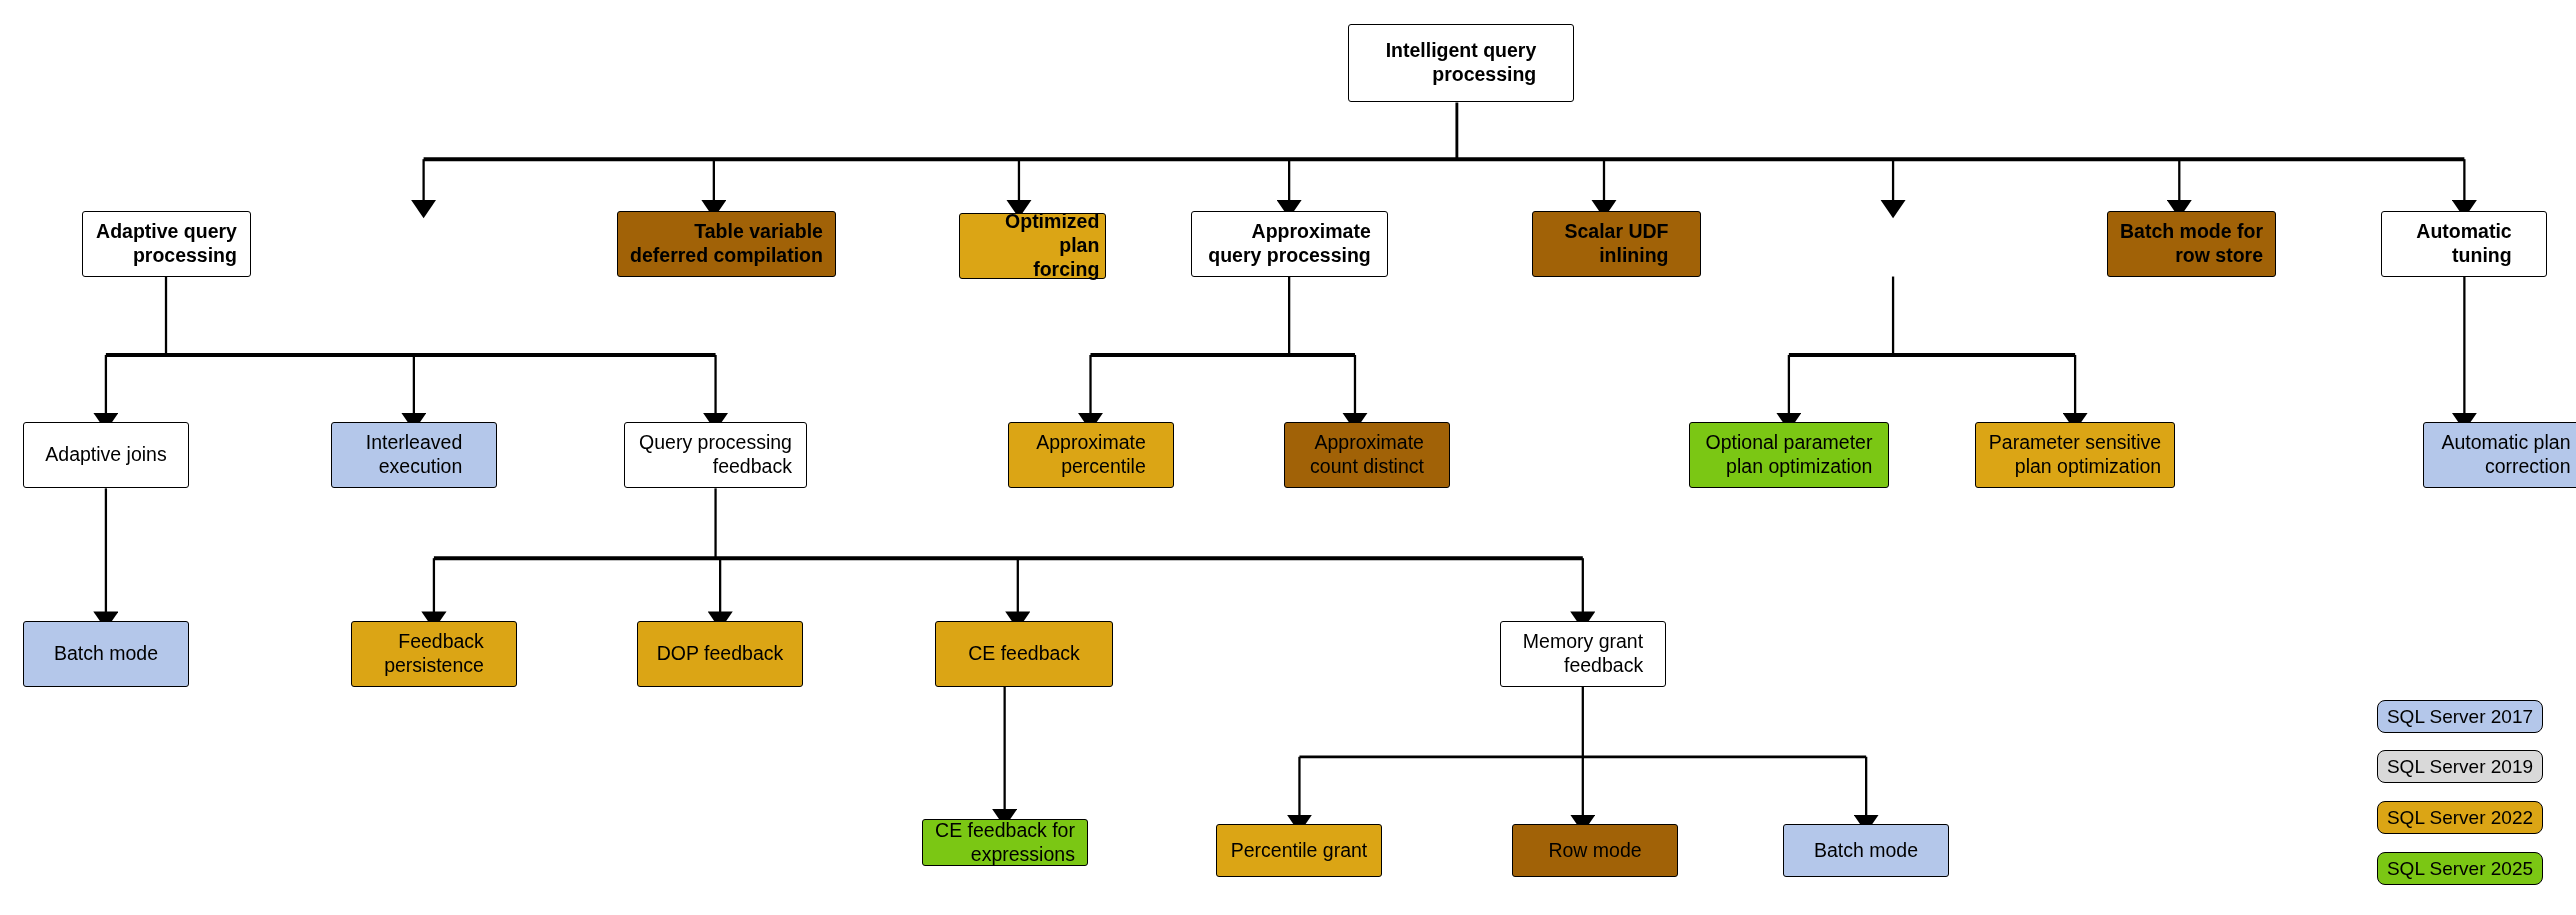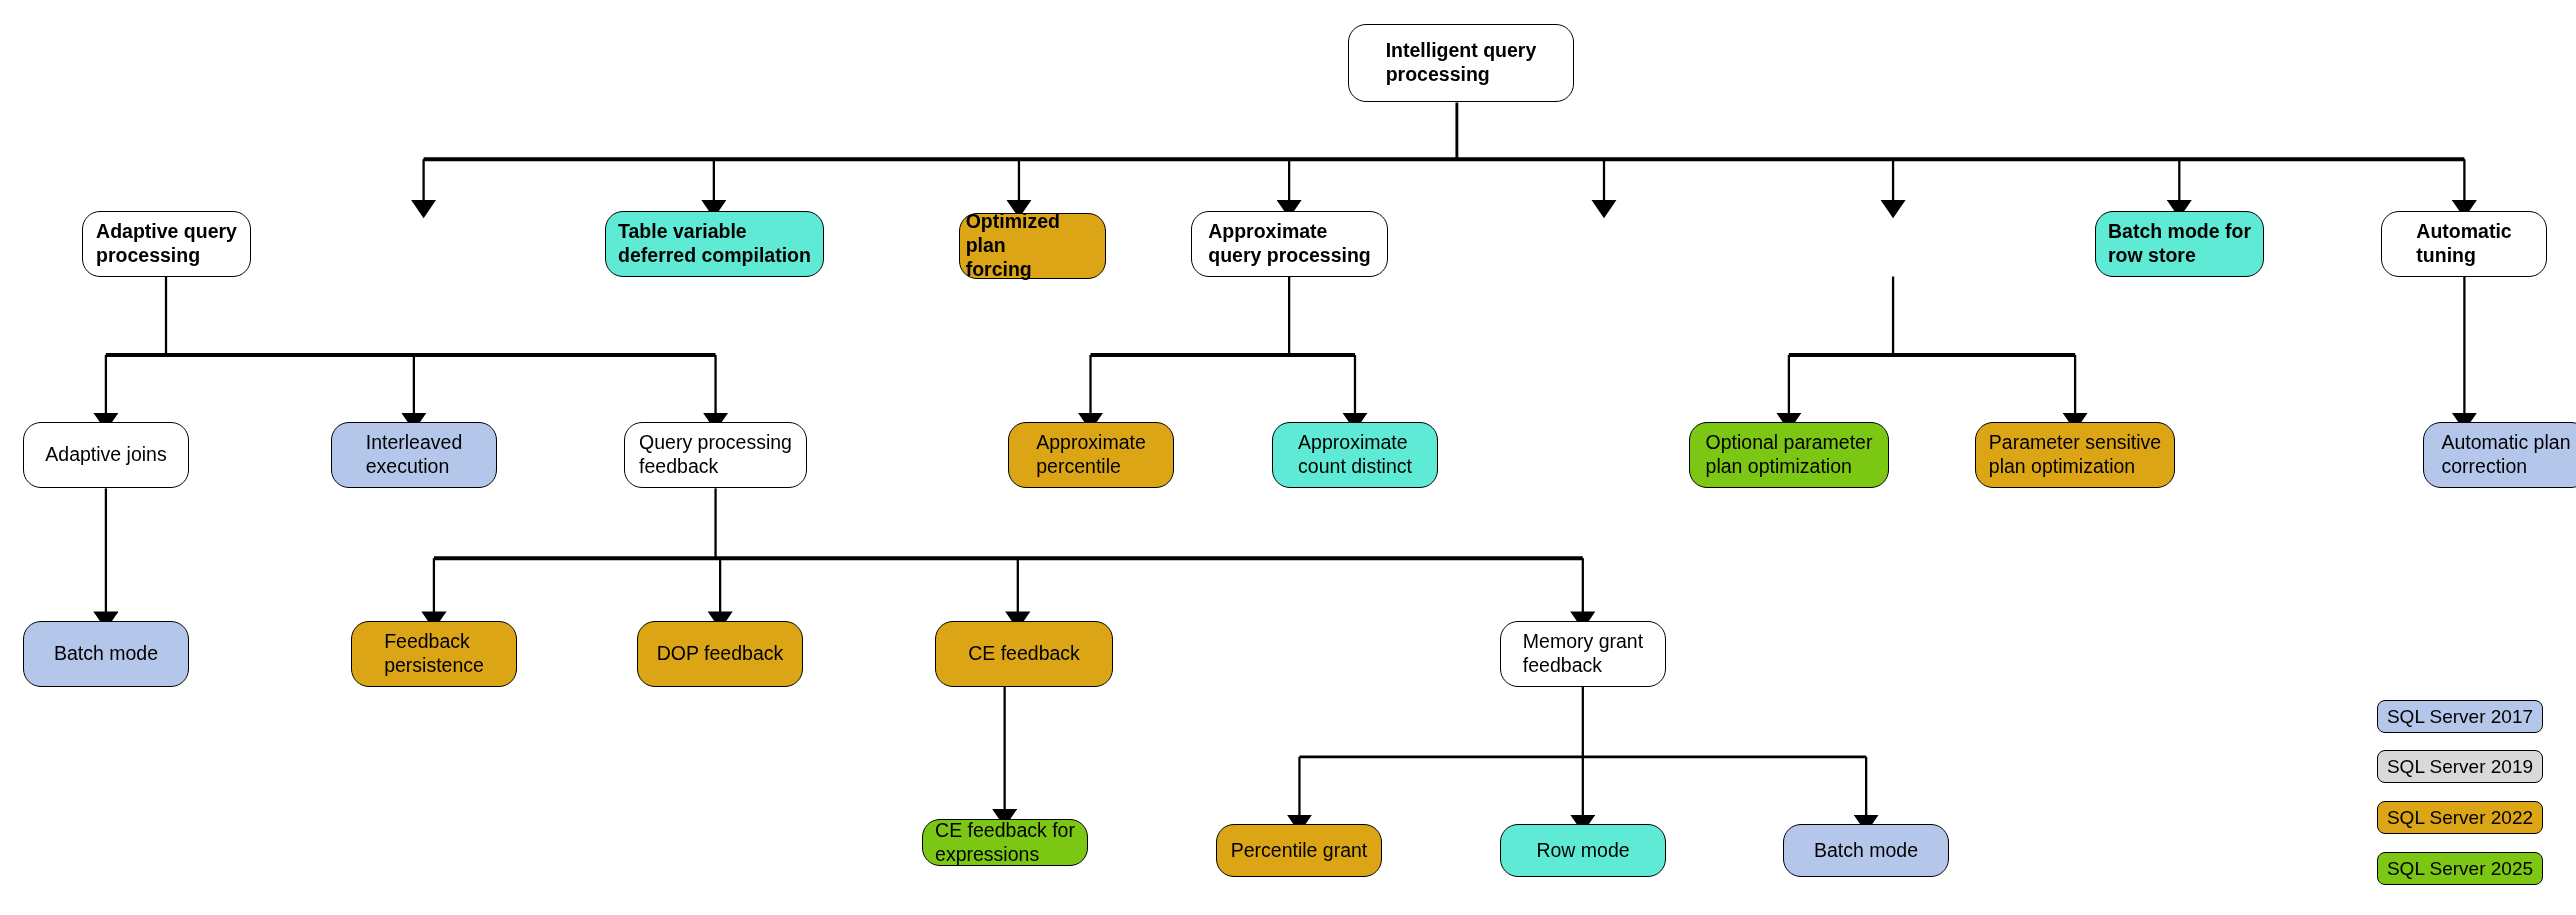--- a/index.html
+++ b/index.html
@@ -19,40 +19,40 @@
     position: absolute;
     left: 0; top: 0;
     width: 2576px;
     height: 916px;
     pointer-events: none;
   }
   .node {
     position: absolute;
     box-sizing: border-box;
     border: 1.7px solid #000000;
-    border-radius: 18px;
+    border-radius: 3px;
     background: #ffffff;
     display: flex;
     align-items: center;
     justify-content: center;
-    text-align: left;
+    text-align: right;
     color: #000000;
     font-size: 19.5px;
     line-height: 1.22;
     padding: 2.3px 5.7px;
     white-space: pre-line;
   }
   .node.root {
     font-weight: bold;
   }
   .node.lvl1 {
     font-weight: bold;
   }
   .node.white  { background: #ffffff; }
-  .node.gray   { background: #5eead4; }
+  .node.gray   { background: #a16207; margin-left: 12px; }
   .node.orange { background: #dba515; }
   .node.green  { background: #7bc714; }
   .node.blue   { background: #b4c7ea; }
 
   .legend-item {
     position: absolute;
     box-sizing: border-box;
     border: 1.7px solid #000000;
     border-radius: 8px;
     display: flex;
@@ -151,20 +151,22 @@
 processing</div>
 
   <div class="node lvl1 white" style="left:82px; top:211px; width:169px; height:66px;">Adaptive query
 processing</div>
   <div class="node lvl1 gray" style="left:605px; top:211px; width:219px; height:66px;">Table variable
 deferred compilation</div>
   <div class="node lvl1 orange" style="left:935px; top:213px; width:147px; height:66px;margin-left:24px;">Optimized plan
 forcing</div>
   <div class="node lvl1 white" style="left:1191px; top:211px; width:197px; height:66px;">Approximate
 query processing</div>
+  <div class="node lvl1 gray" style="left:1520px; top:211px; width:169px; height:66px;">Scalar UDF
+inlining</div>
   <div class="node lvl1 gray" style="left:2095px; top:211px; width:169px; height:66px;">Batch mode for
 row store</div>
   <div class="node lvl1 white" style="left:2381px; top:211px; width:166px; height:66px;">Automatic
 tuning</div>
 
   <div class="node white" style="left:23px; top:422px; width:166px; height:66px;">Adaptive joins</div>
   <div class="node blue" style="left:331px; top:422px; width:166px; height:66px;">Interleaved
 execution</div>
   <div class="node white" style="left:624px; top:422px; width:183px; height:66px;">Query processing
 feedback</div>

